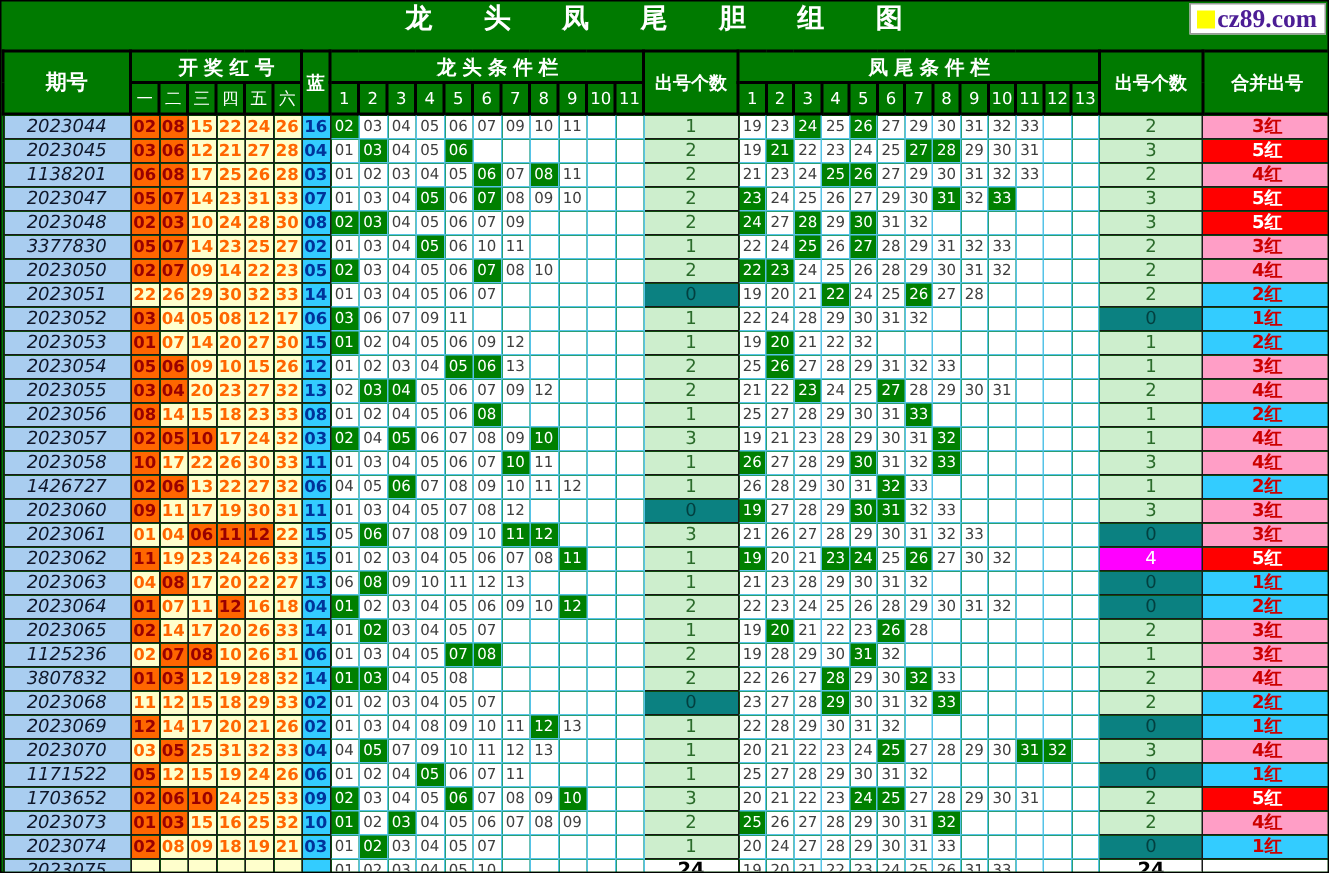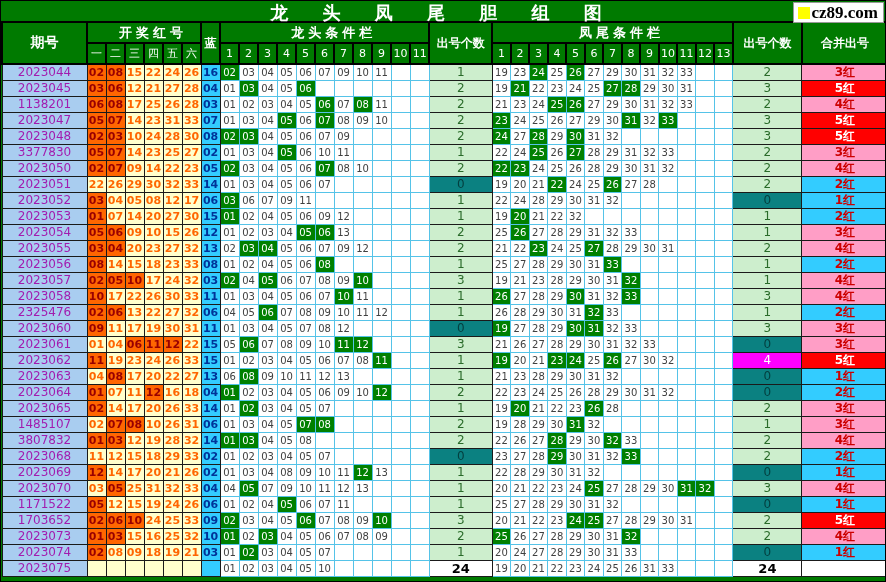--- a/index.html
+++ b/index.html
@@ -1,29 +1,29 @@
 <!DOCTYPE html>
 <html><head>
 <meta charset="utf-8">
 <style>
   * { box-sizing: border-box; }
   body { margin:0; background:#ffffff; font-family:"DejaVu Sans", sans-serif; }
   .chart { width:886px; height:582px; background:#007a00; border:1px solid #000; position:relative; overflow:hidden; }
-  .titlebar { height:20px; position:relative; }
+  .titlebar { height:32px; position:relative; }
   .title { color:#fff; font-weight:bold; font-size:18px; line-height:23px; text-align:center; letter-spacing:14px; white-space:nowrap; }
-  .logo { position:absolute; right:1px; top:1px; background:#fff; border:1px solid #999; height:21px; line-height:19px; padding:0 5px 0 4px; font-family:"Liberation Serif", serif; font-size:17px; font-weight:bold; color:#000000; }
+  .logo { position:absolute; right:1px; top:1px; background:#fff; border:1px solid #999; height:21px; line-height:19px; padding:0 5px 0 4px; font-family:"Liberation Serif", serif; font-size:17px; font-weight:bold; color:#4c1d95; }
   .logo .sq { display:inline-block; width:12px; height:12px; background:#ffff00; margin-right:1px; vertical-align:-1px; }
   table { border-collapse:collapse; table-layout:fixed; width:885px; margin:0; }
   td, th { padding:0; text-align:center; overflow:hidden; white-space:nowrap; }
   th { background:#007a00; color:#fff; border:2px solid #000; font-weight:bold; }
   th.grp { height:21px; font-size:13px; letter-spacing:4px;padding-left:18px; }
   th.lbl { height:21px; font-size:12px; letter-spacing:0; }
   th.sub { height:21px; font-size:11px; font-weight:normal; }
   tbody td { height:16px; line-height:15px; font-size:11px; }
-  .c-period { background:#a9cdf0; color:#a21caf; font-size:12px; border:1px solid #1a1a1a; }
+  .c-period { background:#a9cdf0; color:#0f172a; font-size:12px; border:1px solid #1a1a1a;font-style:italic; }
   .c-red { background:#ffffcc; color:#ff6600; font-weight:bold; border:1px solid #1a1a1a; }
   .c-red.hot { background:#ff6600; color:#990000; }
   .c-blue { background:#33ccff; color:#003399; font-weight:bold; border:1px solid #1a1a1a; }
   .c-cand { background:#ffffff; color:#404040; border:1px solid #55c3e8; font-size:10px; }
   .c-cand.hit { background:#008000; color:#ffffff; }
   .c-count { background:#cdeecd; color:#2a6b2a; border:1px solid #1a1a1a; font-size:12px; }
   .c-count.z { background:#0b8181; color:#033f3f; }
   .c-count.mag { background:#ff00ff; color:#ffffff; }
   .c-count.tot { background:#ffffff; color:#000000; font-weight:bold; font-size:13px; }
   .c-merged { border:1px solid #1a1a1a; font-size:12px; font-weight:bold; }
@@ -672,21 +672,21 @@
           <td class="c-cand hit">33</td>
           <td class="c-cand"></td>
           <td class="c-cand"></td>
           <td class="c-cand"></td>
           <td class="c-cand"></td>
           <td class="c-cand"></td>
           <td class="c-count">3</td>
           <td class="c-merged m-pink">4红</td>
         </tr>
         <tr>
-          <td class="c-period">2325476</td>
+          <td class="c-period">1426727</td>
           <td class="c-red hot">02</td>
           <td class="c-red hot">06</td>
           <td class="c-red">13</td>
           <td class="c-red">22</td>
           <td class="c-red">27</td>
           <td class="c-red">32</td>
           <td class="c-blue">06</td>
           <td class="c-cand">04</td>
           <td class="c-cand">05</td>
           <td class="c-cand hit">06</td>
@@ -931,21 +931,21 @@
           <td class="c-cand"></td>
           <td class="c-cand"></td>
           <td class="c-cand"></td>
           <td class="c-cand"></td>
           <td class="c-cand"></td>
           <td class="c-cand"></td>
           <td class="c-count">2</td>
           <td class="c-merged m-pink">3红</td>
         </tr>
         <tr>
-          <td class="c-period">1485107</td>
+          <td class="c-period">1125236</td>
           <td class="c-red">02</td>
           <td class="c-red hot">07</td>
           <td class="c-red hot">08</td>
           <td class="c-red">10</td>
           <td class="c-red">26</td>
           <td class="c-red">31</td>
           <td class="c-blue">06</td>
           <td class="c-cand">01</td>
           <td class="c-cand">03</td>
           <td class="c-cand">04</td>

